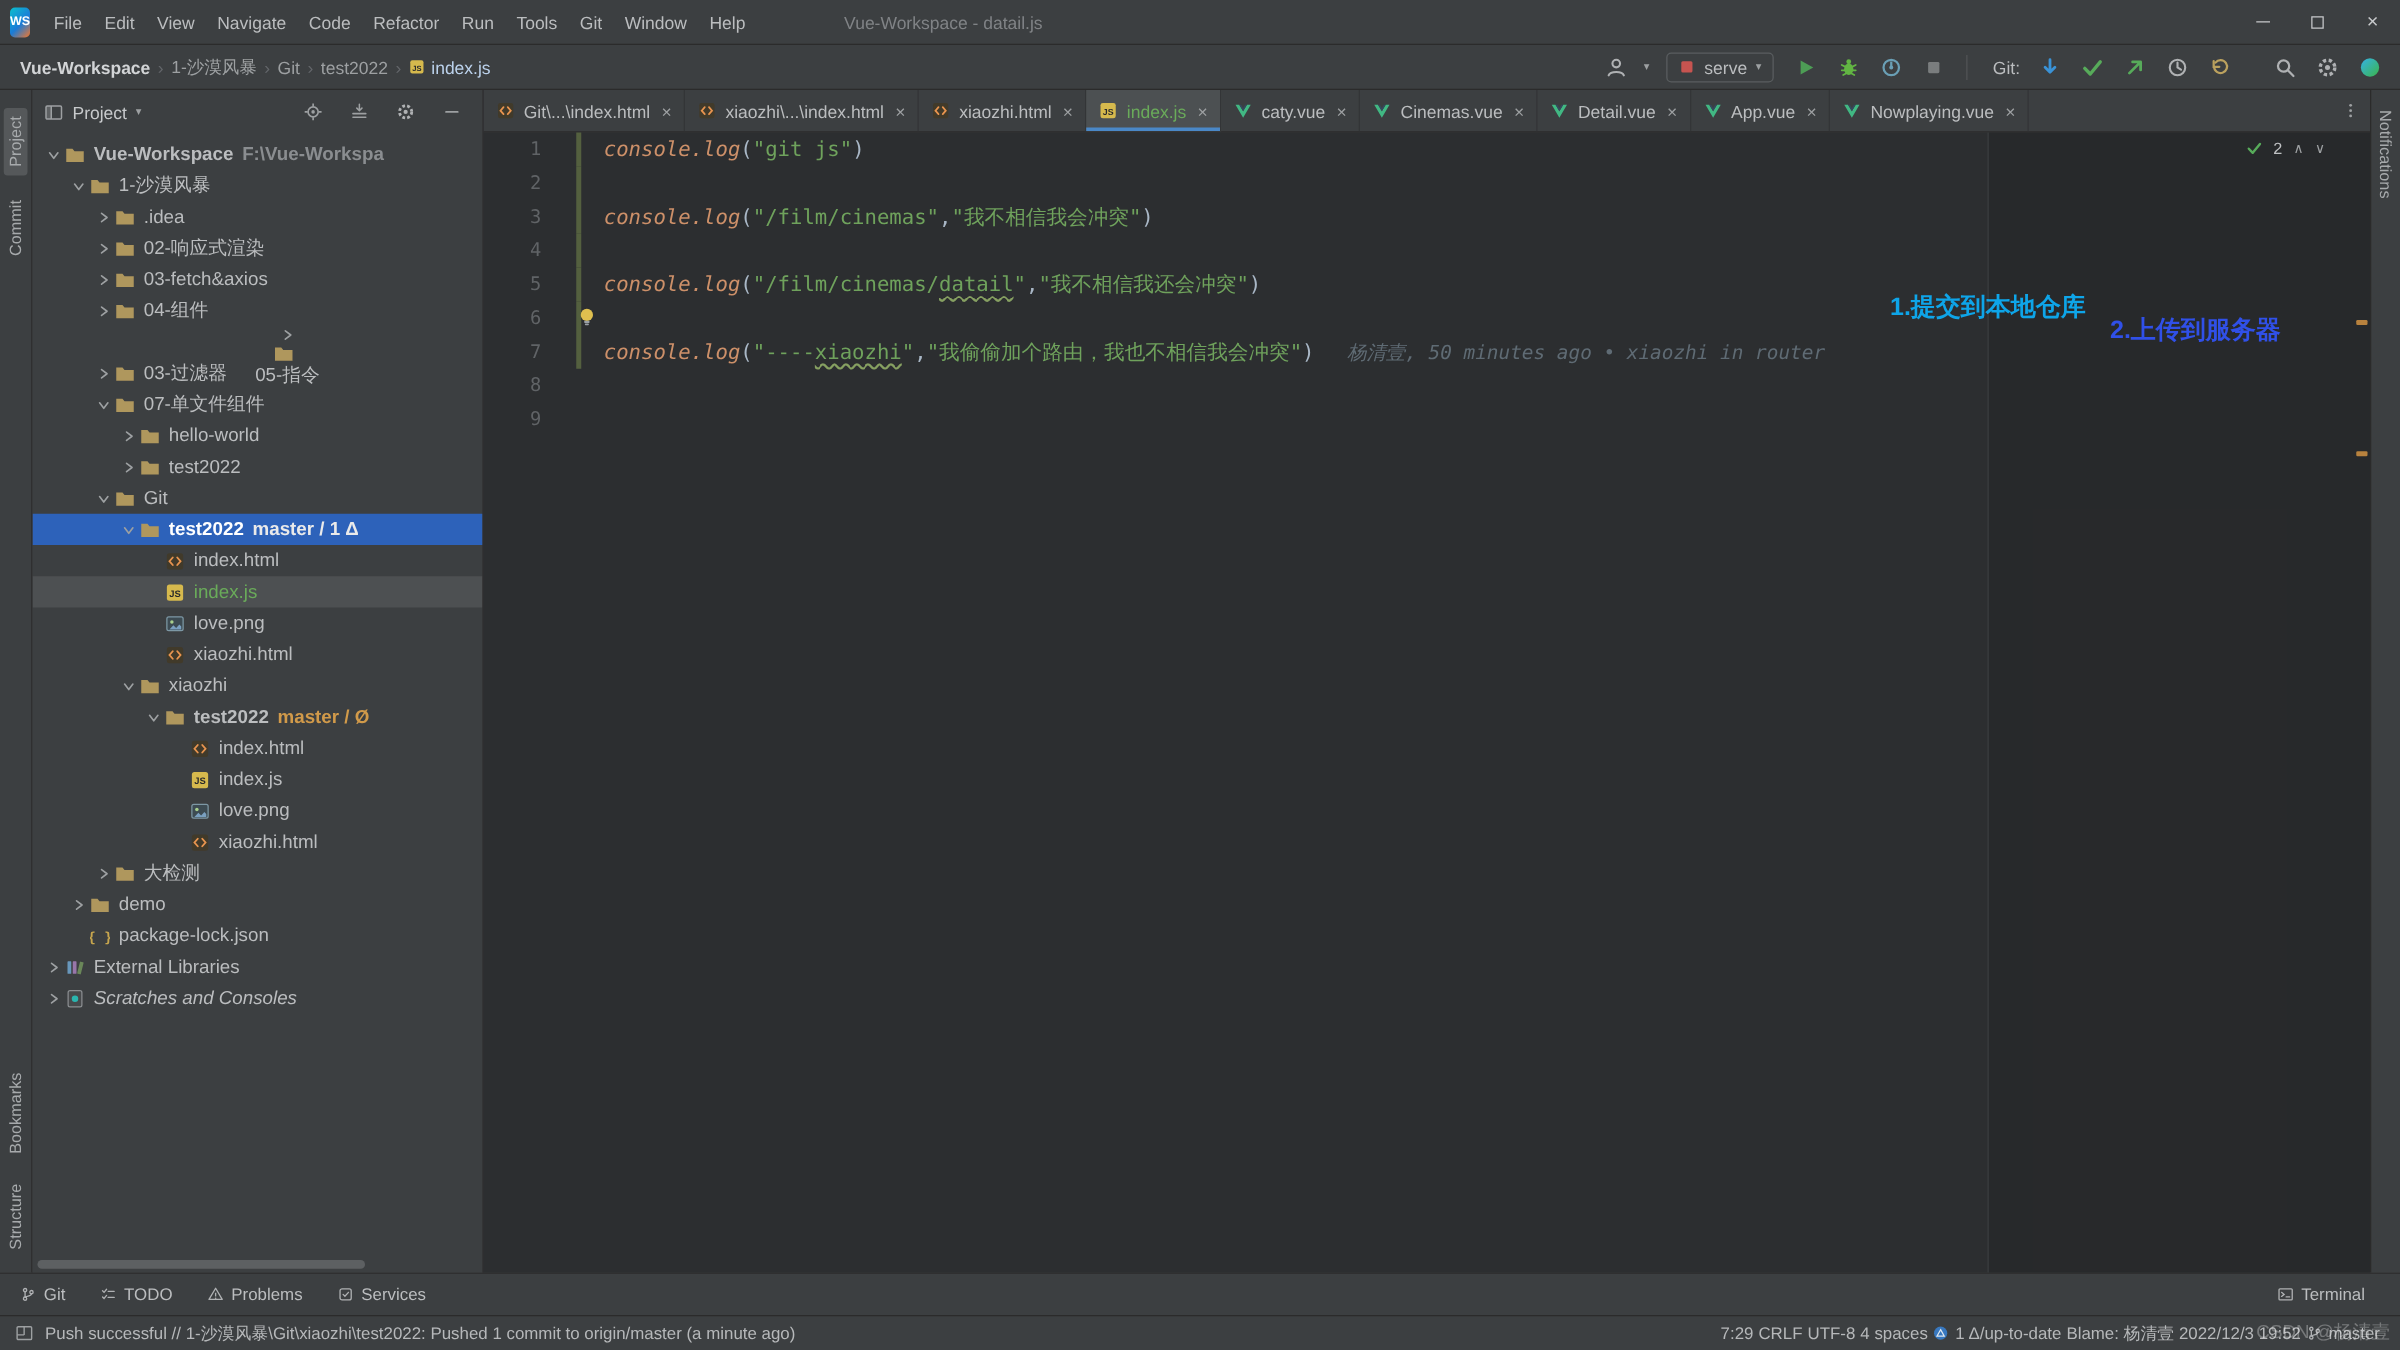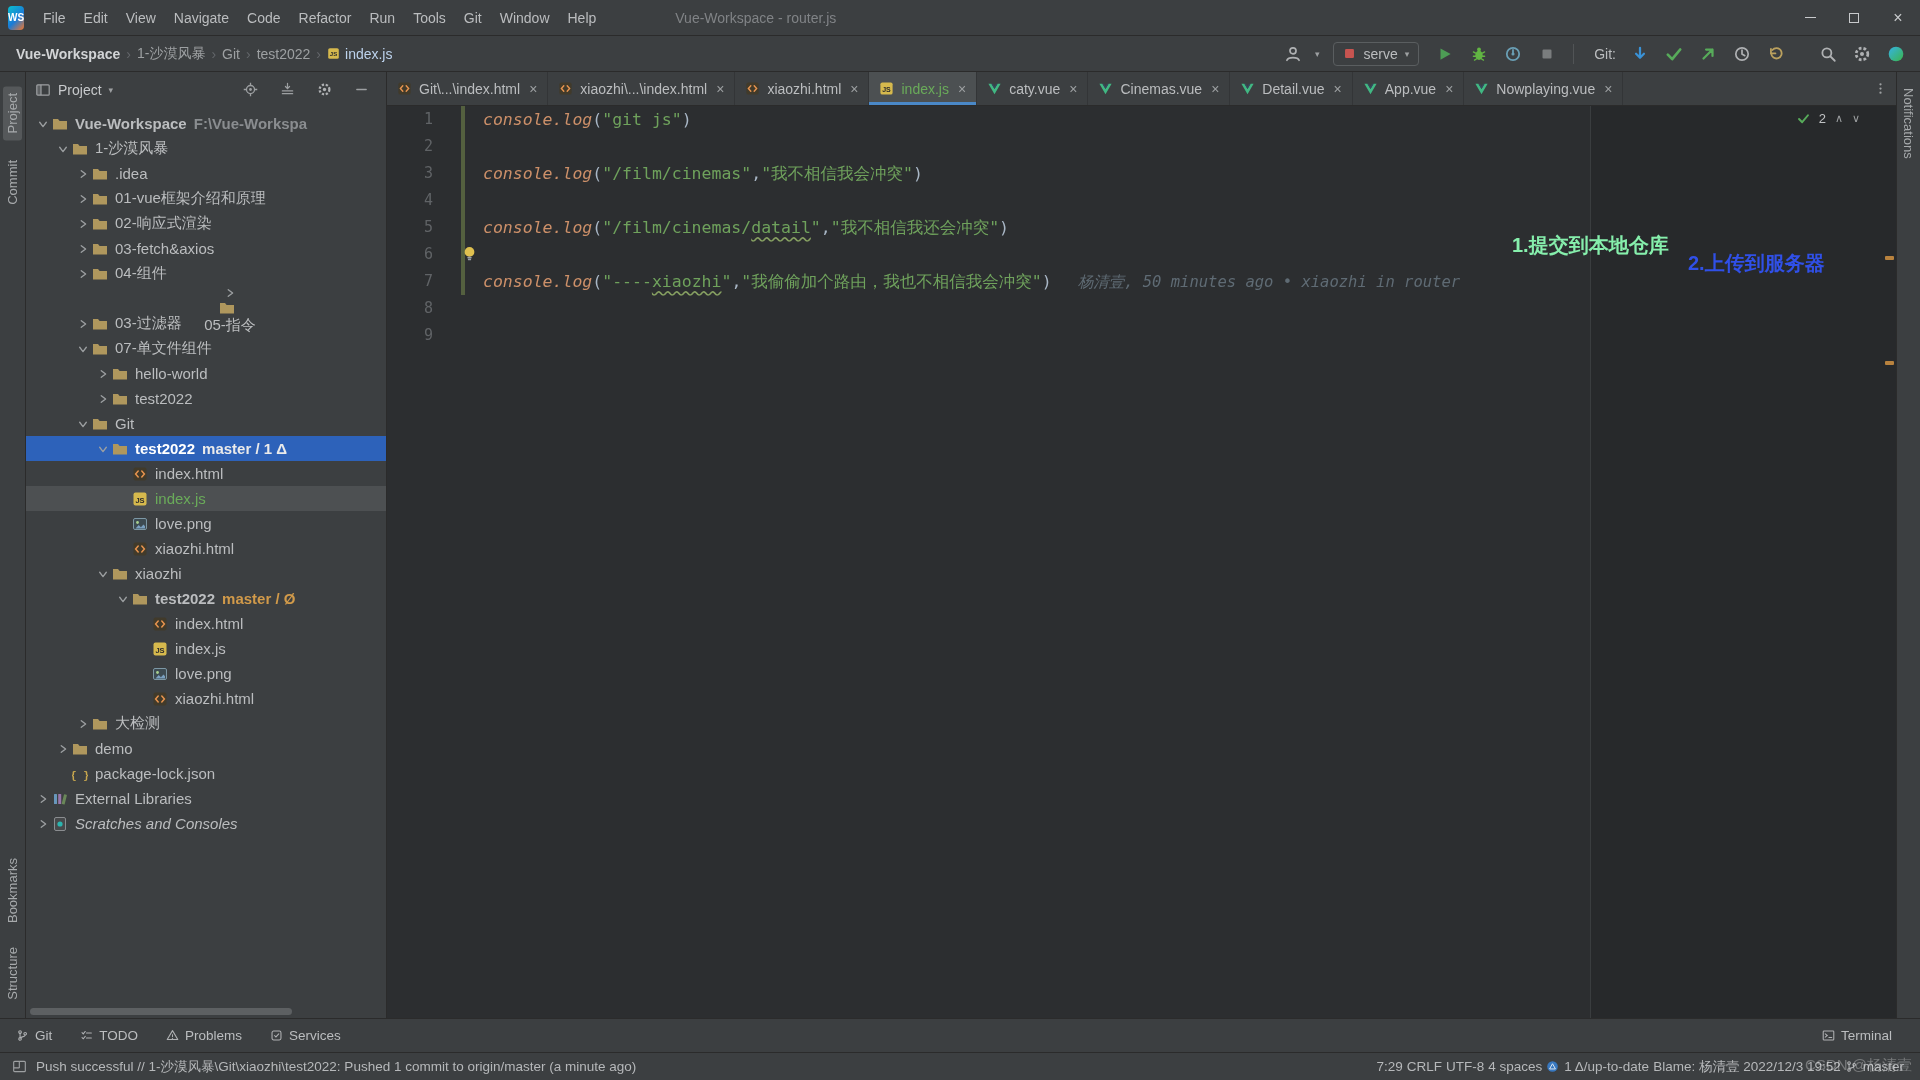--- a/index.html
+++ b/index.html
@@ -105,21 +105,21 @@
       <span class="mi">View</span>
       <span class="mi">Navigate</span>
       <span class="mi">Code</span>
       <span class="mi">Refactor</span>
       <span class="mi">Run</span>
       <span class="mi">Tools</span>
       <span class="mi">Git</span>
       <span class="mi">Window</span>
       <span class="mi">Help</span>
     </div>
-  <span class="win-title">Vue-Workspace - router.js</span>
+  <span class="win-title">Vue-Workspace - datail.js</span>
   <div class="win-btns">
     <span class="wbtn">
         <span class="minline"></span>
       </span>
     <span class="wbtn">
         <span class="maxbox"></span>
       </span>
     <span class="wbtn">×</span>
   </div>
 </div>
@@ -368,33 +368,20 @@
             <svg viewBox="0 0 16 16" style="width: 14px; height: 14px;">
               <path d="M6 4.2 11 8l-5 3.8" stroke="#9da0a2" stroke-width="1.5" fill="none" stroke-linecap="round" stroke-linejoin="round"></path>
             </svg>
           </span>
           <span class="ic">
             <svg viewBox="0 0 16 16">
               <path d="M1 3h5l1.6 2H15v8.5H1z" fill="#af975d"></path>
             </svg>
           </span>
           <span class="tlabel">.idea</span>
-        </div>
-        <div class="trow" style="padding-left: 48px;">
-          <span class="chev" style="width: 18px;">
-            <svg viewBox="0 0 16 16" style="width: 14px; height: 14px;">
-              <path d="M6 4.2 11 8l-5 3.8" stroke="#9da0a2" stroke-width="1.5" fill="none" stroke-linecap="round" stroke-linejoin="round"></path>
-            </svg>
-          </span>
-          <span class="ic">
-            <svg viewBox="0 0 16 16">
-              <path d="M1 3h5l1.6 2H15v8.5H1z" fill="#af975d"></path>
-            </svg>
-          </span>
-          <span class="tlabel">01-vue框架介绍和原理</span>
         </div>
         <div class="trow" style="padding-left: 48px;">
           <span class="chev" style="width: 18px;">
             <svg viewBox="0 0 16 16" style="width: 14px; height: 14px;">
               <path d="M6 4.2 11 8l-5 3.8" stroke="#9da0a2" stroke-width="1.5" fill="none" stroke-linecap="round" stroke-linejoin="round"></path>
             </svg>
           </span>
           <span class="ic">
             <svg viewBox="0 0 16 16">
               <path d="M1 3h5l1.6 2H15v8.5H1z" fill="#af975d"></path>
@@ -986,14 +973,14 @@
     <marker id="arrR" markerWidth="9" markerHeight="9" refX="6.5" refY="4.5" orient="auto">
         <path d="M0 0L9 4.5L0 9z" fill="#e8392b"></path>
       </marker>
     <marker id="arrB" markerWidth="9" markerHeight="9" refX="6.5" refY="4.5" orient="auto">
         <path d="M0 0L9 4.5L0 9z" fill="#3050e8"></path>
       </marker>
   </defs>
   <line id="red-line" x1="1585" y1="262" x2="1722" y2="74" stroke="#e8392b" stroke-width="4.5" marker-end="url(#arrR)"></line>
   <line id="blue-line" x1="1757" y1="236" x2="1749" y2="74" stroke="#3050e8" stroke-width="4" marker-end="url(#arrB)"></line>
 </svg>
-<div class="ann ann-red" style="color: #86efac;">1.提交到本地仓库</div>
+<div class="ann ann-red" style="color: #0ea5e9;">1.提交到本地仓库</div>
 <div class="ann ann-blue" style="color: rgb(48, 80, 232);">2.上传到服务器</div>
 
 </body></html>

